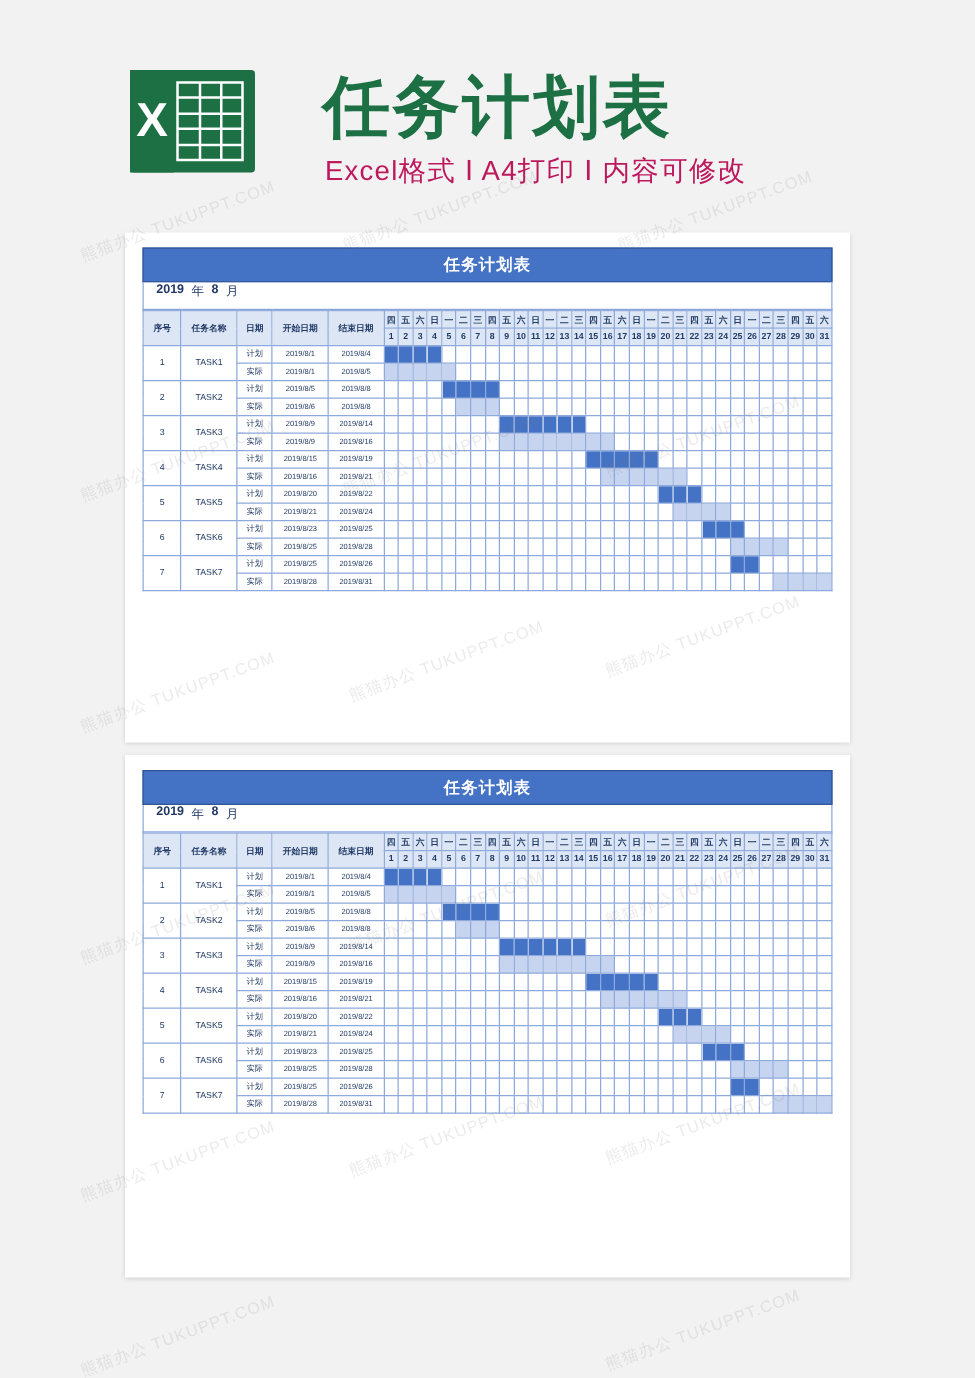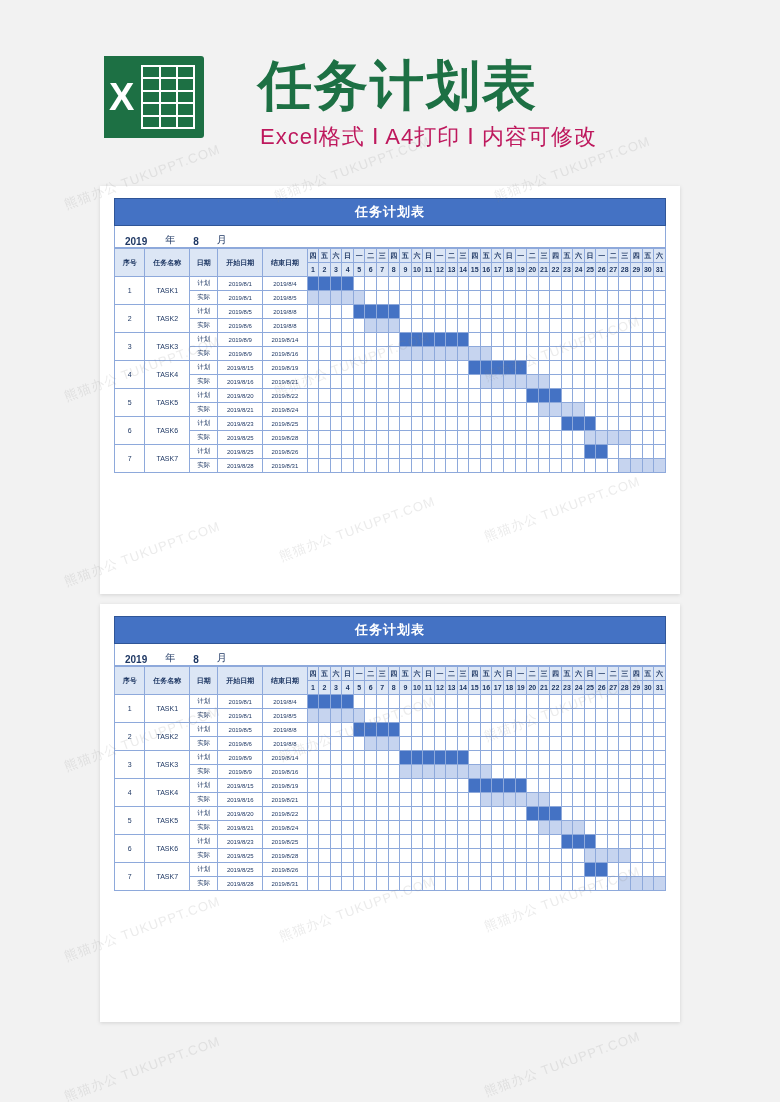--- a/index.html
+++ b/index.html
@@ -94,25 +94,25 @@
     display: flex;
     align-items: center;
     justify-content: center;
     letter-spacing: 1px;
   }
   .yearrow {
     height: 22px;
     border: 1px solid #8ea9db;
     border-top: none;
     display: flex;
-    align-items: flex-end;
+    align-items: flex-start;
     padding-left: 10px;
     font-size: 10px;
     color: #1f3864;
-    gap: 18px;
+    gap: 6px;
     background: #fff;
   }
   .yearrow .yv { font-weight: bold; }
 
   table.gantt {
     border-collapse: collapse;
     table-layout: fixed;
     width: 100%;
     font-size: 6.5px;
     color: #1f3864;

